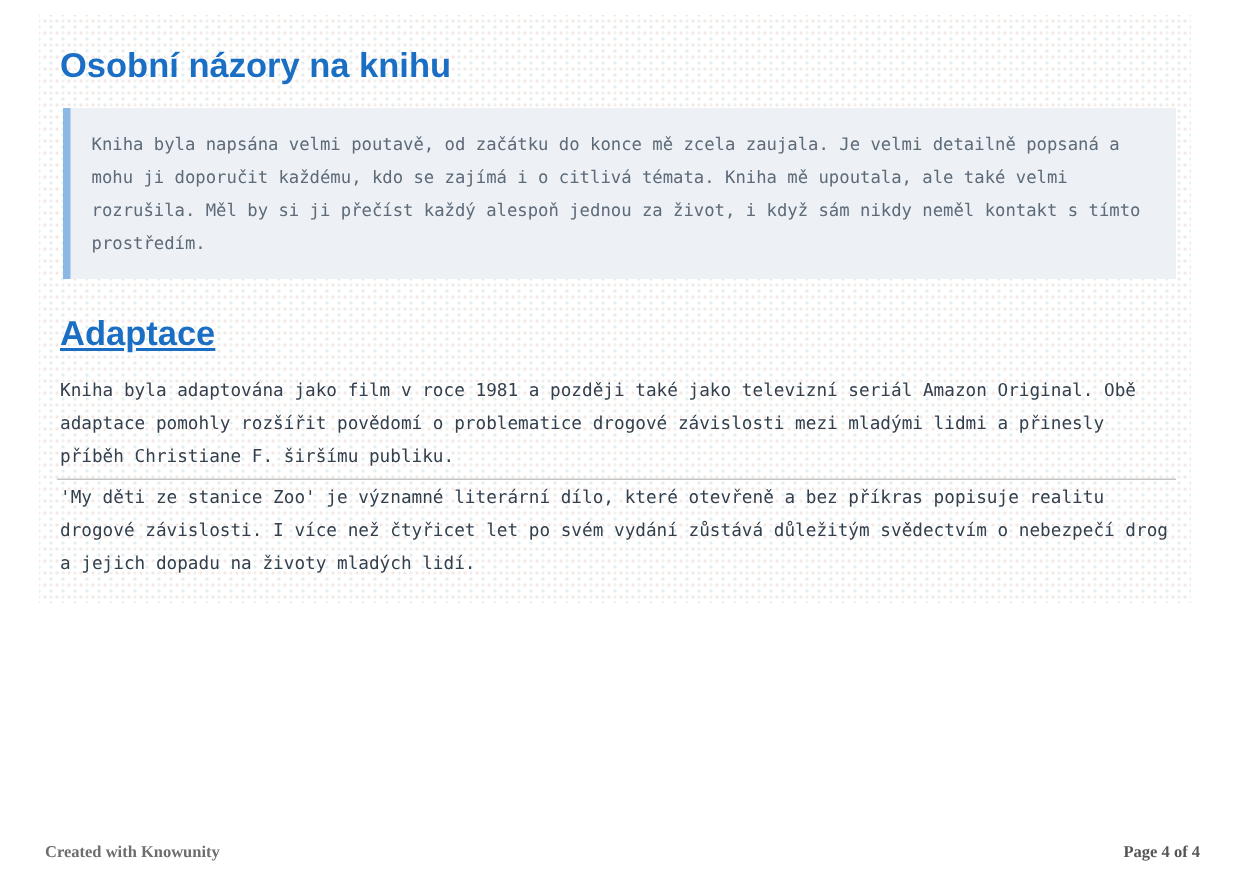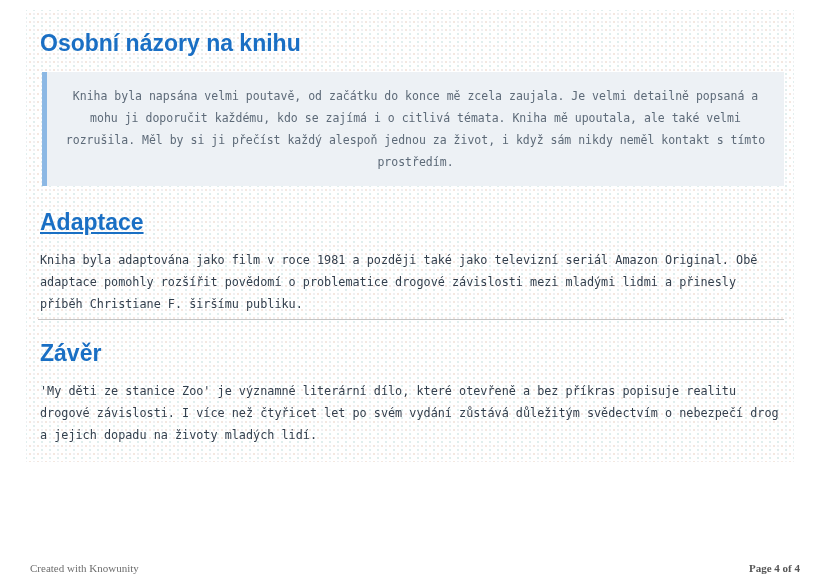--- a/index.html
+++ b/index.html
@@ -36,21 +36,20 @@
     font-weight: 700;
     font-size: 23px;
     line-height: 26px;
     color: #1a6fc4;
   }
   .quote-block {
     margin-left: 6px;
     background: #edf1f5;
     border-left: 5px solid #8cb8e4;
     padding: 13px 14px;
-    text-align: center;
   }
   .quote-text {
     font-size: 11.5px;
     line-height: 22px;
     color: #5d6a78;
     white-space: pre-line;
   }
   .h2-adaptace { margin: 23px 0 14px 4px; text-decoration: underline; }
   .h2-zaver    { margin: 20px 0 14px 4px; }
   p.body-text {
@@ -68,21 +67,21 @@
   .page-footer {
     position: absolute;
     left: 30px; right: 28px; top: 562px;
     display: flex;
     justify-content: space-between;
     align-items: baseline;
     font-family: "Liberation Serif", serif;
   }
   .footer-watermark {
     font-size: 11px;
-    font-weight: 400;
+    font-weight: 700;
     color: #6e6e6e;
   }
   .footer-page-number {
     font-size: 11px;
     font-weight: 700;
     color: #555555;
   }
 </style>
 </head>
 <body>
@@ -102,21 +101,20 @@
   <section>
     <h2 class="doc-h h2-adaptace">Adaptace</h2>
     <p class="body-text">Kniha byla adaptována jako film v roce 1981 a později také jako televizní seriál Amazon Original. Obě
 adaptace pomohly rozšířit povědomí o problematice drogové závislosti mezi mladými lidmi a přinesly
 příběh Christiane F. širšímu publiku.</p>
   </section>
 
   <hr class="section-divider">
 
   <section>
-    <h2 class="doc-h h2-zaver">Závěr</h2>
     <p class="body-text">'My děti ze stanice Zoo' je významné literární dílo, které otevřeně a bez příkras popisuje realitu
 drogové závislosti. I více než čtyřicet let po svém vydání zůstává důležitým svědectvím o nebezpečí drog
 a jejich dopadu na životy mladých lidí.</p>
   </section>
 
 </div>
 
 <div class="page-footer">
   <span class="footer-watermark">Created with Knowunity</span>
   <span class="footer-page-number">Page 4 of 4</span>

